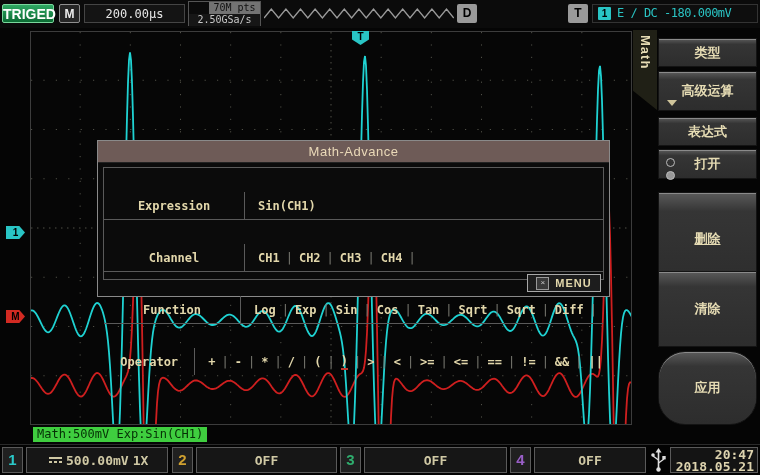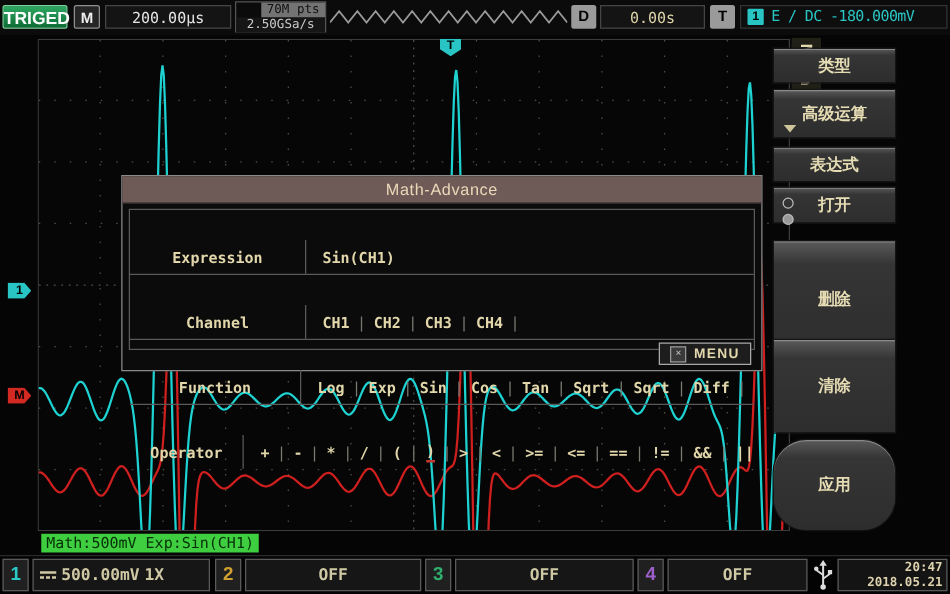--- a/index.html
+++ b/index.html
@@ -52,21 +52,21 @@
   .dlg-item.selected{border-bottom:2px solid #c23a2e;}
   .menu-btn{position:absolute;right:8px;bottom:4px;width:72px;height:16px;background:#1d1d1d;
             border:1px solid #a8a8a8;display:flex;align-items:center;justify-content:center;gap:6px;}
   .menu-ico{width:11px;height:11px;line-height:10px;text-align:center;background:#3a3a3a;border:1px solid #999;
             color:#ccc;font-size:8px;}
   .menu-txt{color:#e2d7ab;font-size:11px;font-weight:bold;letter-spacing:1px;}
   
   .math-tab{position:absolute;left:633px;top:30px;width:24px;height:80px;background:#202016;z-index:4;
             clip-path:polygon(0 0,100% 0,100% 100%,0 76%);display:flex;align-items:flex-start;justify-content:center;}
   .math-tab span{writing-mode:vertical-rl;color:#e6dcb4;font-weight:bold;font-size:13px;margin-top:5px;letter-spacing:1px;}
-  .sbtn{position:absolute;left:618px;width:99px;box-sizing:border-box;z-index:4;
+  .sbtn{position:absolute;left:658px;width:99px;box-sizing:border-box;z-index:4;
         background:linear-gradient(#5a5a5a,#353535 20%,#2d2d2d);border:1px solid #141414;
         box-shadow:inset 0 1px 0 #8a8a8a;display:flex;align-items:center;justify-content:center;
         color:#e6dcb4;font-weight:bold;font-size:13px;}
   .sb0{top:38px;height:29px;} .sb1{top:71px;height:40px;} .sb2{top:117px;height:29px;}
   .sb3{top:149px;height:30px;} .sb4{top:192px;height:94px;text-decoration:underline;} .sb5{top:271px;height:76px;}
   .sb6{top:351px;height:74px;border-radius:27px;}
   .caret{position:absolute;left:8px;bottom:4px;width:0;height:0;
          border-left:5px solid transparent;border-right:5px solid transparent;border-top:6px solid #cfc49a;}
   .radios{position:absolute;left:7px;top:8px;}
   .radios i{display:block;width:7px;height:7px;border-radius:50%;border:1px solid #bbb;margin-bottom:4px;}
@@ -78,41 +78,40 @@
   .statusbar{position:absolute;left:0;top:444px;width:760px;height:31px;background:#030303;border-top:1px solid #2a2a2a;}
   .chbadge,.chbox{position:absolute;top:2px;height:26px;box-sizing:border-box;background:#161616;border:1px solid #5a5a5a;}
   .chbadge{width:21px;text-align:center;line-height:24px;font-weight:bold;font-size:15px;background:#202020;}
   .chbox{display:flex;align-items:center;justify-content:center;gap:4px;color:#cfc8a4;
          font-family:"DejaVu Sans Mono",monospace;font-size:13px;font-weight:bold;}
   .dcicon{width:13px;display:inline-block;}
   .dcicon .s{height:2px;background:#cfc8a4;margin-bottom:2px;}
   .dcicon .d{height:2px;background:repeating-linear-gradient(90deg,#cfc8a4 0 3px,transparent 3px 5px);}
   .usb{position:absolute;left:650px;top:3px;}
   .clock{position:absolute;left:670px;top:2px;width:88px;height:26px;box-sizing:border-box;background:#141414;
-         border:1px solid #5a5a5a;color:#ddd3ae;font-size:10px;font-weight:bold;text-align:right;
+         border:1px solid #5a5a5a;color:#ddd3ae;font-size:13px;font-weight:bold;text-align:right;
          padding:1px 3px 0 0;line-height:12px;font-family:"DejaVu Sans Mono",monospace;}
 </style>
 </head>
 <body>
 
 <div id="screen">
 
   <div class="topbar">
     <div class="triged">TRIGED</div>
     <div class="mbtn">M</div>
     <div class="tbox timebase">200.00μs</div>
     <div class="membox">
       <div class="mem1">70M pts</div>
       <div class="mem2">2.50GSa/s</div>
     </div>
     <svg class="zigzag" width="190" height="16" id="zigzagsvg">
         <polyline points="0,12 7.3,3 14.6,12 21.9,3 29.2,12 36.5,3 43.8,12 51.1,3 58.4,12 65.7,3 73,12 80.3,3 87.6,12 94.89999999999999,3 102.2,12 109.5,3 116.8,12 124.1,3 131.4,12 138.7,3 146,12 153.29999999999998,3 160.6,12 167.9,3 175.2,12 182.5,3 189.79999999999998,12" fill="none" stroke="#9a9a9a" stroke-width="1.4"></polyline>
       </svg>
     <div class="dbadge dpos">D</div>
-    <div class="tbox delay">0.00s</div>
     <div class="dbadge tpos">T</div>
     <div class="trigbox">
       <span class="ch1sq">1</span>
       <span class="trigtext">E ∕ DC -180.000mV</span>
     </div>
   </div>
 
   <svg id="grat" width="602" height="394">
       <rect x="0.5" y="0.5" width="601" height="393" fill="#060606" stroke="#3c3c3c"></rect>
       <line x1="50.166666666666664" y1="1" x2="50.166666666666664" y2="393" stroke="#4f4f46" stroke-width="1" stroke-dasharray="1.2 11.2"></line>
@@ -268,21 +267,21 @@
       <circle cx="3" cy="7" r="1.8" fill="#ddd"></circle>
       <line x1="8.5" y1="15" x2="14" y2="11" stroke="#ddd" stroke-width="1.4"></line>
       <rect x="12.3" y="8" width="3.4" height="3.4" fill="#ddd"></rect>
       <circle cx="8.5" cy="21.5" r="2.2" fill="#ddd"></circle>
     </svg>
     <div class="clock">
       <div>20:47</div>
       <div>2018.05.21</div>
     </div>
   <div class="chbadge" style="left: 2px; color: rgb(43, 200, 200);">1</div>
-      <div class="chbox" style="left: 26px; width: 142px; justify-content: flex-start; padding-left: 5px;">
+      <div class="chbox" style="left: 26px; width: 142px; justify-content: flex-start; padding-left: 22px;">
         <span class="dcicon">
           <div class="s"></div>
           <div class="d"></div>
         </span>
         <span>500.00mV</span>
         <span>1X</span>
       </div>
       <div class="chbadge" style="left: 172px; color: rgb(207, 160, 48);">2</div>
       <div class="chbox" style="left: 196px; width: 141px;">
         <span>OFF</span>

